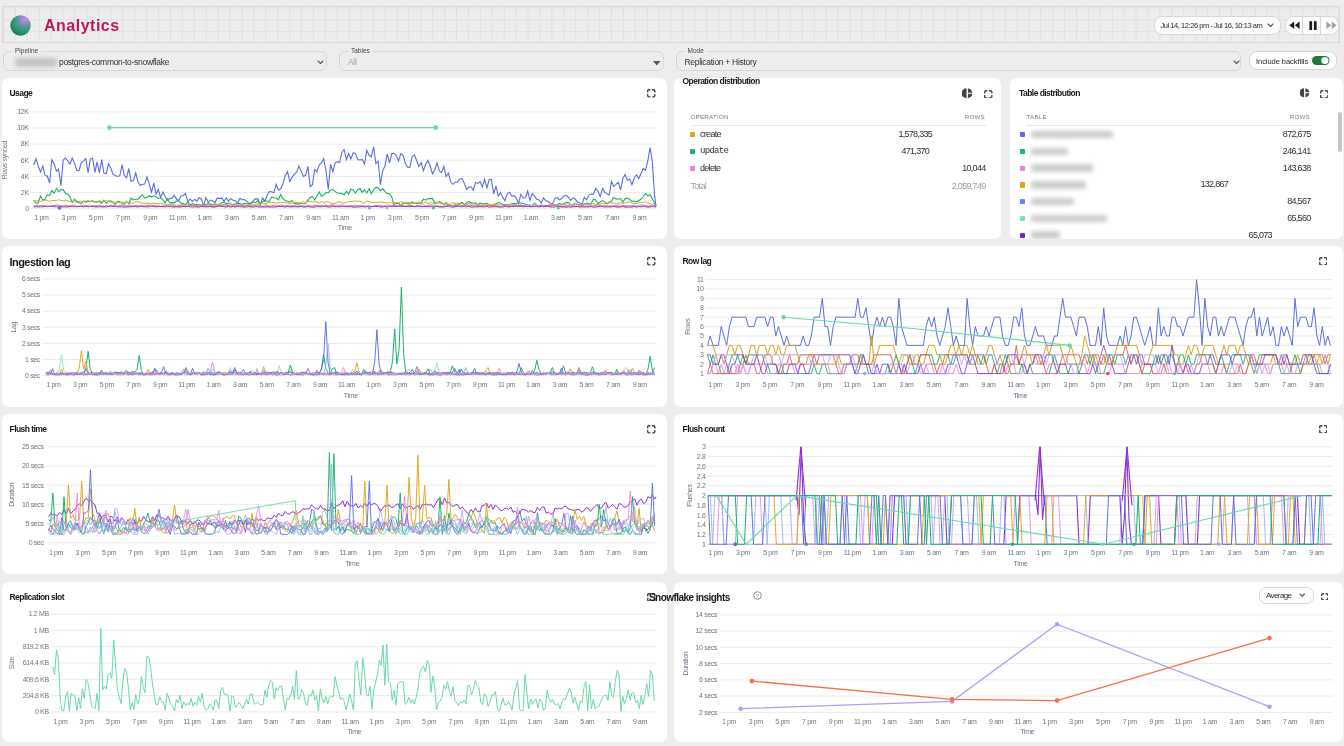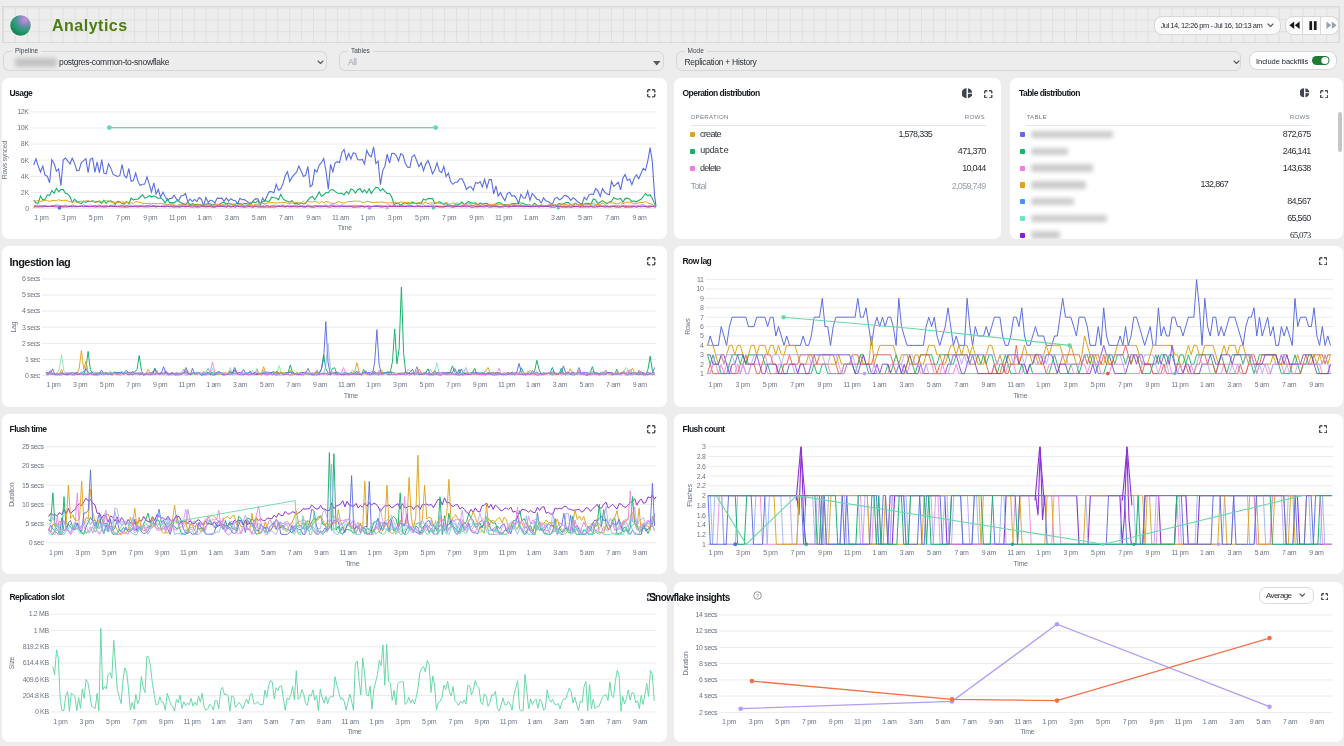--- a/index.html
+++ b/index.html
@@ -14,21 +14,21 @@
   <stop offset="0%" stop-color="#bd94de"></stop>
         <stop offset="16%" stop-color="#a287cc"></stop>
   <stop offset="36%" stop-color="#55929b"></stop>
         <stop offset="52%" stop-color="#2a9c73"></stop>
   <stop offset="78%" stop-color="#128054"></stop>
         <stop offset="100%" stop-color="#0c6b47"></stop>
  </radialGradient>
     </defs>
  <circle cx="10.5" cy="10.5" r="10.2" fill="url(#sph)"></circle>
 </svg>
-<div style="position:absolute;left:52px;top:17px;font-size:16px;font-weight:700;color:#4d7c0f;letter-spacing:0.5px;">Analytics</div>
+<div style="position:absolute;left:44px;top:17px;font-size:16px;font-weight:700;color:#be185d;letter-spacing:0.5px;">Analytics</div>
 <div style="position:absolute;left:1154px;top:15.5px;width:126.5px;height:19px;background:#fafafa;border:1px solid #d7d7d7;border-radius:8px;"></div>
 <div style="position:absolute;left:1160.5px;top:21px;font-size:7.5px;letter-spacing:-0.45px;color:#2a2e34;">Jul 14, 12:26 pm - Jul 16, 10:13 am</div>
 <svg style="position:absolute;left:1266.5px;top:23px" width="7" height="5.5" viewBox="0 0 7 5.5">
     <path d="M1,1 L3.5,3.5 L6,1" fill="none" stroke="#555b63" stroke-width="1.1" stroke-linecap="round" stroke-linejoin="round"></path>
   </svg>
 <div style="position:absolute;left:1285px;top:15.5px;width:18px;height:19px;background:#fcfcfc;border:1px solid #d7d7d7;border-radius:8px 0 0 8px;"></div>
 <div style="position:absolute;left:1303px;top:15.5px;width:18px;height:19px;background:#fcfcfc;border:1px solid #d7d7d7;border-left:none;"></div>
 <div style="position:absolute;left:1321px;top:15.5px;width:18px;height:19px;background:#fcfcfc;border:1px solid #d7d7d7;border-left:none;border-radius:0 8px 8px 0;"></div>
 <svg style="position:absolute;left:1288.5px;top:21px" width="11" height="8.5" viewBox="0 0 11 8.5">
  <path d="M5.2,0.4 L0.4,4.25 L5.2,8.1 Z M10.6,0.4 L5.8,4.25 L10.6,8.1 Z" fill="#17191d"></path>
@@ -451,21 +451,21 @@
     <circle cx="383.0" cy="118.6" r="2.3" fill="#f2714b"></circle>
     <circle cx="595.5" cy="56.1" r="2.3" fill="#f2714b"></circle>
   </svg>
 <div style="position:absolute;left:9.5px;top:88px;font-size:8.5px;font-weight:700;letter-spacing:-0.55px;color:#15181c;">Usage</div>
 <svg style="position:absolute;left:647px;top:89.3px" width="8.5" height="8.5" viewBox="0 0 8.5 8.5">
     <path d="M0.7,3.4000000000000004 V1.8 Q0.7,0.7 1.8,0.7 H3.4000000000000004" fill="none" stroke="#3c4148" stroke-width="1.35"></path>
     <path d="M5.1,0.7 H6.7 Q7.8,0.7 7.8,1.8 V3.4000000000000004" fill="none" stroke="#3c4148" stroke-width="1.35"></path>
     <path d="M7.8,5.1 V6.7 Q7.8,7.8 6.7,7.8 H5.1" fill="none" stroke="#3c4148" stroke-width="1.35"></path>
     <path d="M3.4000000000000004,7.8 H1.8 Q0.7,7.8 0.7,6.7 V5.1" fill="none" stroke="#3c4148" stroke-width="1.35"></path>
   </svg>
-<div style="position:absolute;left:682.5px;top:88px;font-size:8.5px;font-weight:700;letter-spacing:-0.55px;color:#15181c;">Operation distribution</div>
+<div style="position:absolute;left:682.5px;top:76px;font-size:8.5px;font-weight:700;letter-spacing:-0.55px;color:#15181c;">Operation distribution</div>
 <svg style="position:absolute;left:961.5px;top:88px" width="10.5" height="10.5" viewBox="-5.25 -5.25 10.5 10.5">
     <path d="M-0.7,-5.05 A5.05,5.05 0 0 0 -0.7,5.05 Z" fill="#41464d"></path>
     <path d="M0.7,-5.05 A5.05,5.05 0 0 1 5.05,-0.6 L0.7,-0.6 Z" fill="#41464d"></path>
     <path d="M0.7,5.05 A5.05,5.05 0 0 0 5.05,0.6 L0.7,0.6 Z" fill="#41464d"></path>
   </svg>
 <svg style="position:absolute;left:984px;top:89.8px" width="8.5" height="8.5" viewBox="0 0 8.5 8.5">
     <path d="M0.7,3.4000000000000004 V1.8 Q0.7,0.7 1.8,0.7 H3.4000000000000004" fill="none" stroke="#3c4148" stroke-width="1.35"></path>
     <path d="M5.1,0.7 H6.7 Q7.8,0.7 7.8,1.8 V3.4000000000000004" fill="none" stroke="#3c4148" stroke-width="1.35"></path>
     <path d="M7.8,5.1 V6.7 Q7.8,7.8 6.7,7.8 H5.1" fill="none" stroke="#3c4148" stroke-width="1.35"></path>
     <path d="M3.4000000000000004,7.8 H1.8 Q0.7,7.8 0.7,6.7 V5.1" fill="none" stroke="#3c4148" stroke-width="1.35"></path>
@@ -534,21 +534,21 @@
     <path d="M1,1 L3.25,3.25 L5.5,1" fill="none" stroke="#555b63" stroke-width="1.1" stroke-linecap="round" stroke-linejoin="round"></path>
   </svg>
 <div style="position:absolute;left:690.5px;top:113px;font-size:6.2px;letter-spacing:0.25px;color:#767e89;">OPERATION</div>
 <div style="position:absolute;left:885px;top:113px;width:100px;font-size:6.2px;letter-spacing:0.25px;color:#767e89;text-align:right;">ROWS</div>
 <div style="position:absolute;left:690.5px;top:124.8px;width:295px;height:1px;background:#e4e6ea;"></div>
 <div style="position:absolute;left:690px;top:132.1px;width:5.4px;height:5.4px;background:#dfa31d;border-radius:1px;"></div>
 <div style="position:absolute;left:700px;top:129.2px;font-size:9px;letter-spacing:-0.7px;color:#2b3036;">create</div>
 <div style="position:absolute;left:845px;top:129.2px;width:140.5px;font-size:9px;letter-spacing:-0.7px;color:#2b3036;text-align:center;">1,578,335</div>
 <div style="position:absolute;left:690px;top:148.8px;width:5.4px;height:5.4px;background:#17b26a;border-radius:1px;"></div>
 <div style="position:absolute;left:700px;top:145.9px;font-size:9px;letter-spacing:-0.7px;color:#2b3036;font-family:Liberation Mono, monospace;">update</div>
-<div style="position:absolute;left:845px;top:145.9px;width:140.5px;font-size:9px;letter-spacing:-0.7px;color:#2b3036;text-align:right;">471,370</div>
+<div style="position:absolute;left:845px;top:145.9px;width:140.5px;font-size:9px;letter-spacing:-0.7px;color:#2b3036;text-align:center;">471,370</div>
 <div style="position:absolute;left:690px;top:165.6px;width:5.4px;height:5.4px;background:#ee7ce1;border-radius:1px;"></div>
 <div style="position:absolute;left:700px;top:162.7px;font-size:9px;letter-spacing:-0.7px;color:#2b3036;">delete</div>
 <div style="position:absolute;left:845px;top:162.7px;width:140.5px;font-size:9px;letter-spacing:-0.7px;color:#2b3036;text-align:right;">10,044</div>
 <div style="position:absolute;left:690.5px;top:180.5px;font-size:9px;letter-spacing:-0.7px;color:#98a0ab;">Total</div>
 <div style="position:absolute;left:845px;top:180.5px;width:140.5px;font-size:9px;letter-spacing:-0.7px;color:#98a0ab;text-align:right;">2,059,749</div>
 <div style="position:absolute;left:1009.5px;top:78.4px;width:333px;height:160.2px;border-radius:7px;overflow:hidden;">
     <div style="position:absolute;left:17px;top:34.6px;font-size:6.2px;letter-spacing:0.25px;color:#767e89;">TABLE</div>
     <div style="position:absolute;left:200.5px;top:34.6px;width:100px;font-size:6.2px;letter-spacing:0.25px;color:#767e89;text-align:right;">ROWS</div>
     <div style="position:absolute;left:16.5px;top:46.4px;width:285px;height:1px;background:#e4e6ea;"></div>
     <div style="position:absolute;left:328px;top:34.1px;width:4px;height:40px;background:#c6c6c6;border-radius:2px;"></div>
@@ -565,13 +565,13 @@
     <div style="position:absolute;left:21.5px;top:102.75px;width:55px;height:7.5px;background:#cccccc;border-radius:2px;filter:blur(2px);"></div>
     <div style="position:absolute;left:191px;top:101.05px;width:100.5px;font-size:9px;letter-spacing:-0.7px;color:#2b3036;text-align:left;">132,867</div>
     <div style="position:absolute;left:10.1px;top:120.70px;width:5.4px;height:5.4px;background:#4f8df7;border-radius:1px;"></div>
     <div style="position:absolute;left:21.5px;top:119.50px;width:43px;height:7.5px;background:#cccccc;border-radius:2px;filter:blur(2px);"></div>
     <div style="position:absolute;left:200.5px;top:117.80px;width:100.5px;font-size:9px;letter-spacing:-0.7px;color:#2b3036;text-align:right;">84,567</div>
     <div style="position:absolute;left:10.1px;top:137.45px;width:5.4px;height:5.4px;background:#6ee7b7;border-radius:1px;"></div>
     <div style="position:absolute;left:21.5px;top:136.25px;width:76px;height:7.5px;background:#cccccc;border-radius:2px;filter:blur(2px);"></div>
     <div style="position:absolute;left:200.5px;top:134.55px;width:100.5px;font-size:9px;letter-spacing:-0.7px;color:#2b3036;text-align:right;">65,560</div>
     <div style="position:absolute;left:10.1px;top:154.20px;width:5.4px;height:5.4px;background:#7e22ce;border-radius:1px;"></div>
     <div style="position:absolute;left:21.5px;top:153.00px;width:29px;height:7.5px;background:#cccccc;border-radius:2px;filter:blur(2px);"></div>
-    <div style="position:absolute;left:200.5px;top:151.30px;width:100.5px;font-size:9px;letter-spacing:-0.7px;color:#2b3036;text-align:right;font-family:Liberation Serif, serif;">65,073</div>
+    <div style="position:absolute;left:200.5px;top:151.30px;width:100.5px;font-size:9px;letter-spacing:-0.7px;color:#2b3036;text-align:center;">65,073</div>
   </div>
 </body></html>

